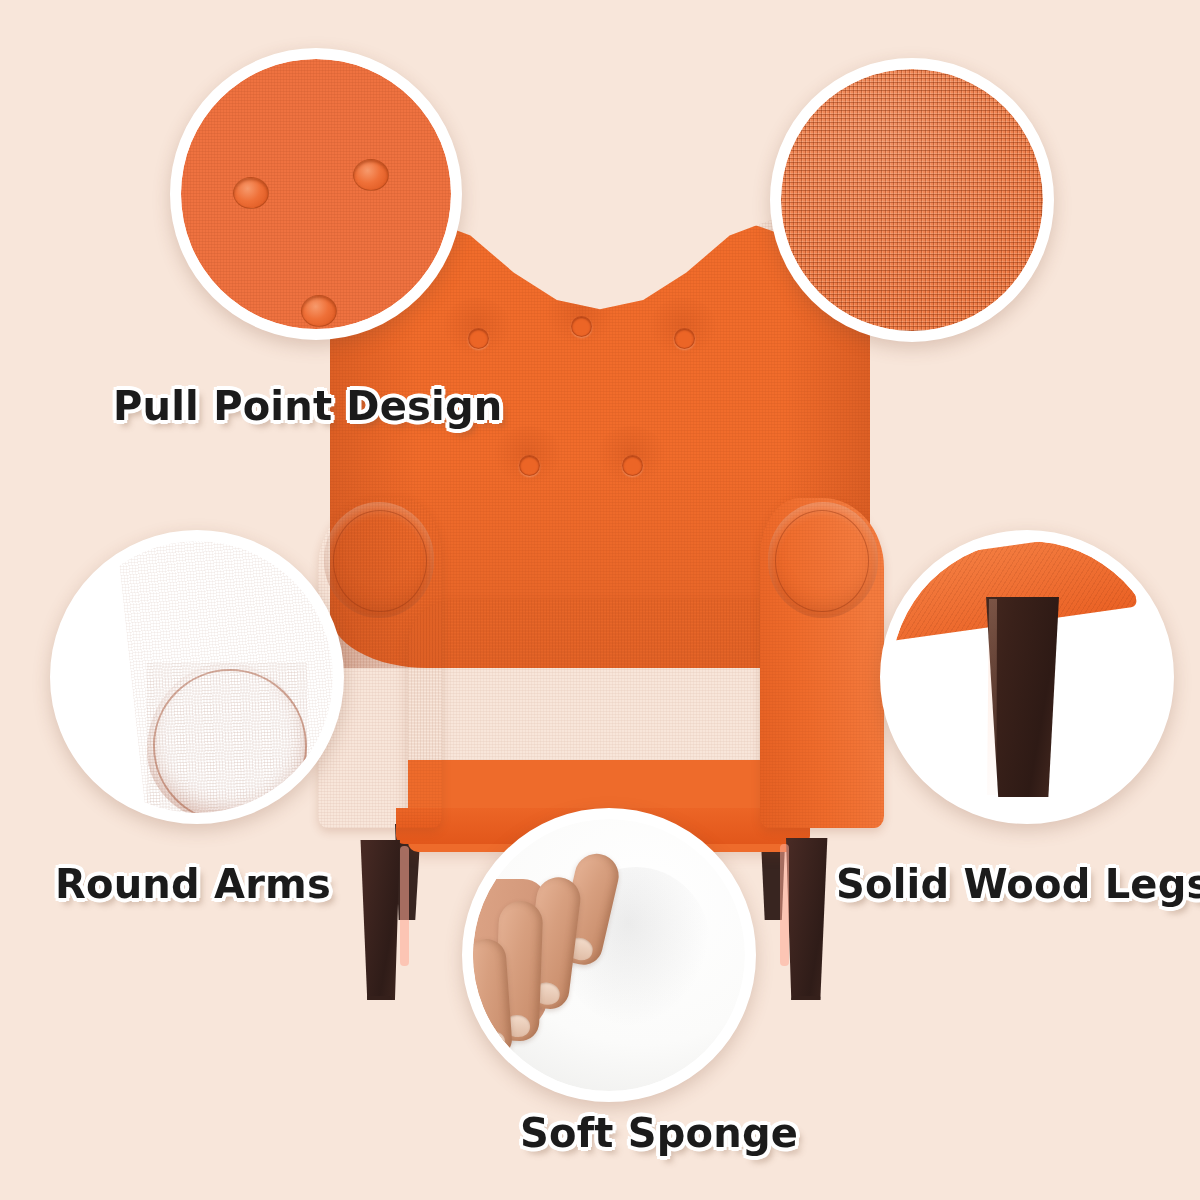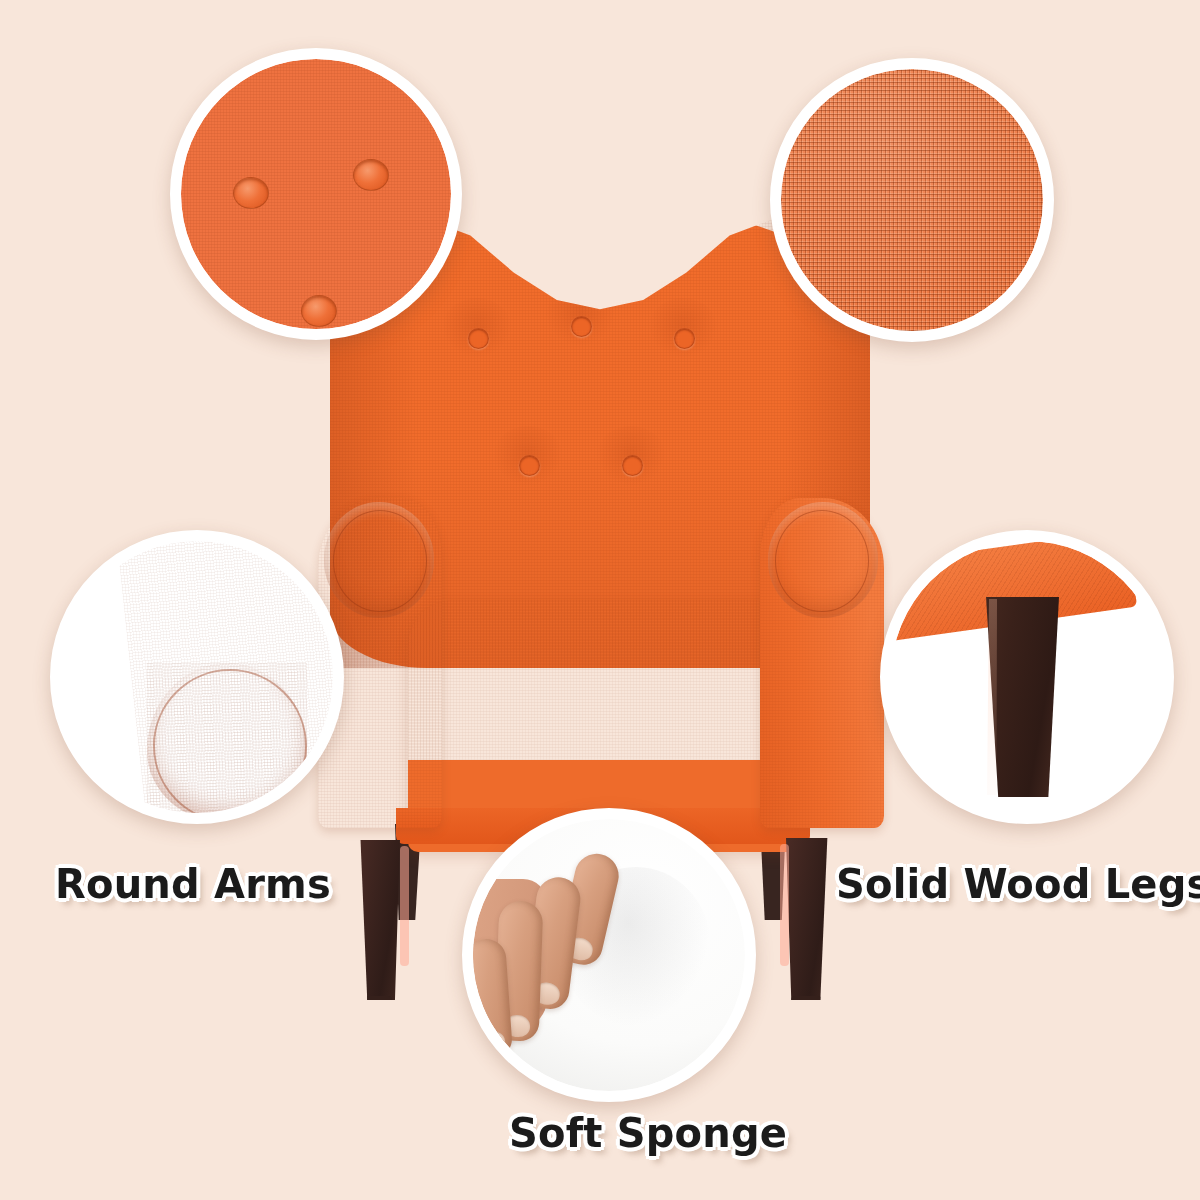--- a/index.html
+++ b/index.html
@@ -205,21 +205,21 @@
     color:#1b1b1b;
     text-shadow:
       -3px -3px 0 #fff, 3px -3px 0 #fff, -3px 3px 0 #fff, 3px 3px 0 #fff,
       -4px 0 0 #fff, 4px 0 0 #fff, 0 -4px 0 #fff, 0 4px 0 #fff,
       5px 6px 6px rgba(120,80,55,.35);
   }
   #label-pull-point{left:113px;top:383px;}
   #label-fabric{left:718px;top:383px;}
   #label-round-arms{left:55px;top:861px;}
   #label-wood-legs{left:836px;top:861px;}
-  #label-sponge{left:477px;top:1110px;padding-left:32px;}
+  #label-sponge{left:488px;top:1110px;padding-left:32px;}
 </style>
 </head>
 <body>
 
 <div id="stage">
 
   <div id="chair">
 
     <div class="leg bl"></div>
     <div class="leg br"></div>
@@ -311,17 +311,18 @@
         <div class="finger f3">
             <div class="nail" style="left:9px;bottom:4px;"></div>
           </div>
         <div class="finger f4">
             <div class="nail" style="left:7px;bottom:4px;"></div>
           </div>
       </div>
     </div>
   </div>
 
+  <div class="label" id="label-pull-point">Pull Point Design</div>
   <div class="label" id="label-round-arms">Round Arms</div>
   <div class="label" id="label-wood-legs">Solid Wood Legs</div>
   <div class="label" id="label-sponge">Soft Sponge</div>
 
 </div>
 
 </body></html>

